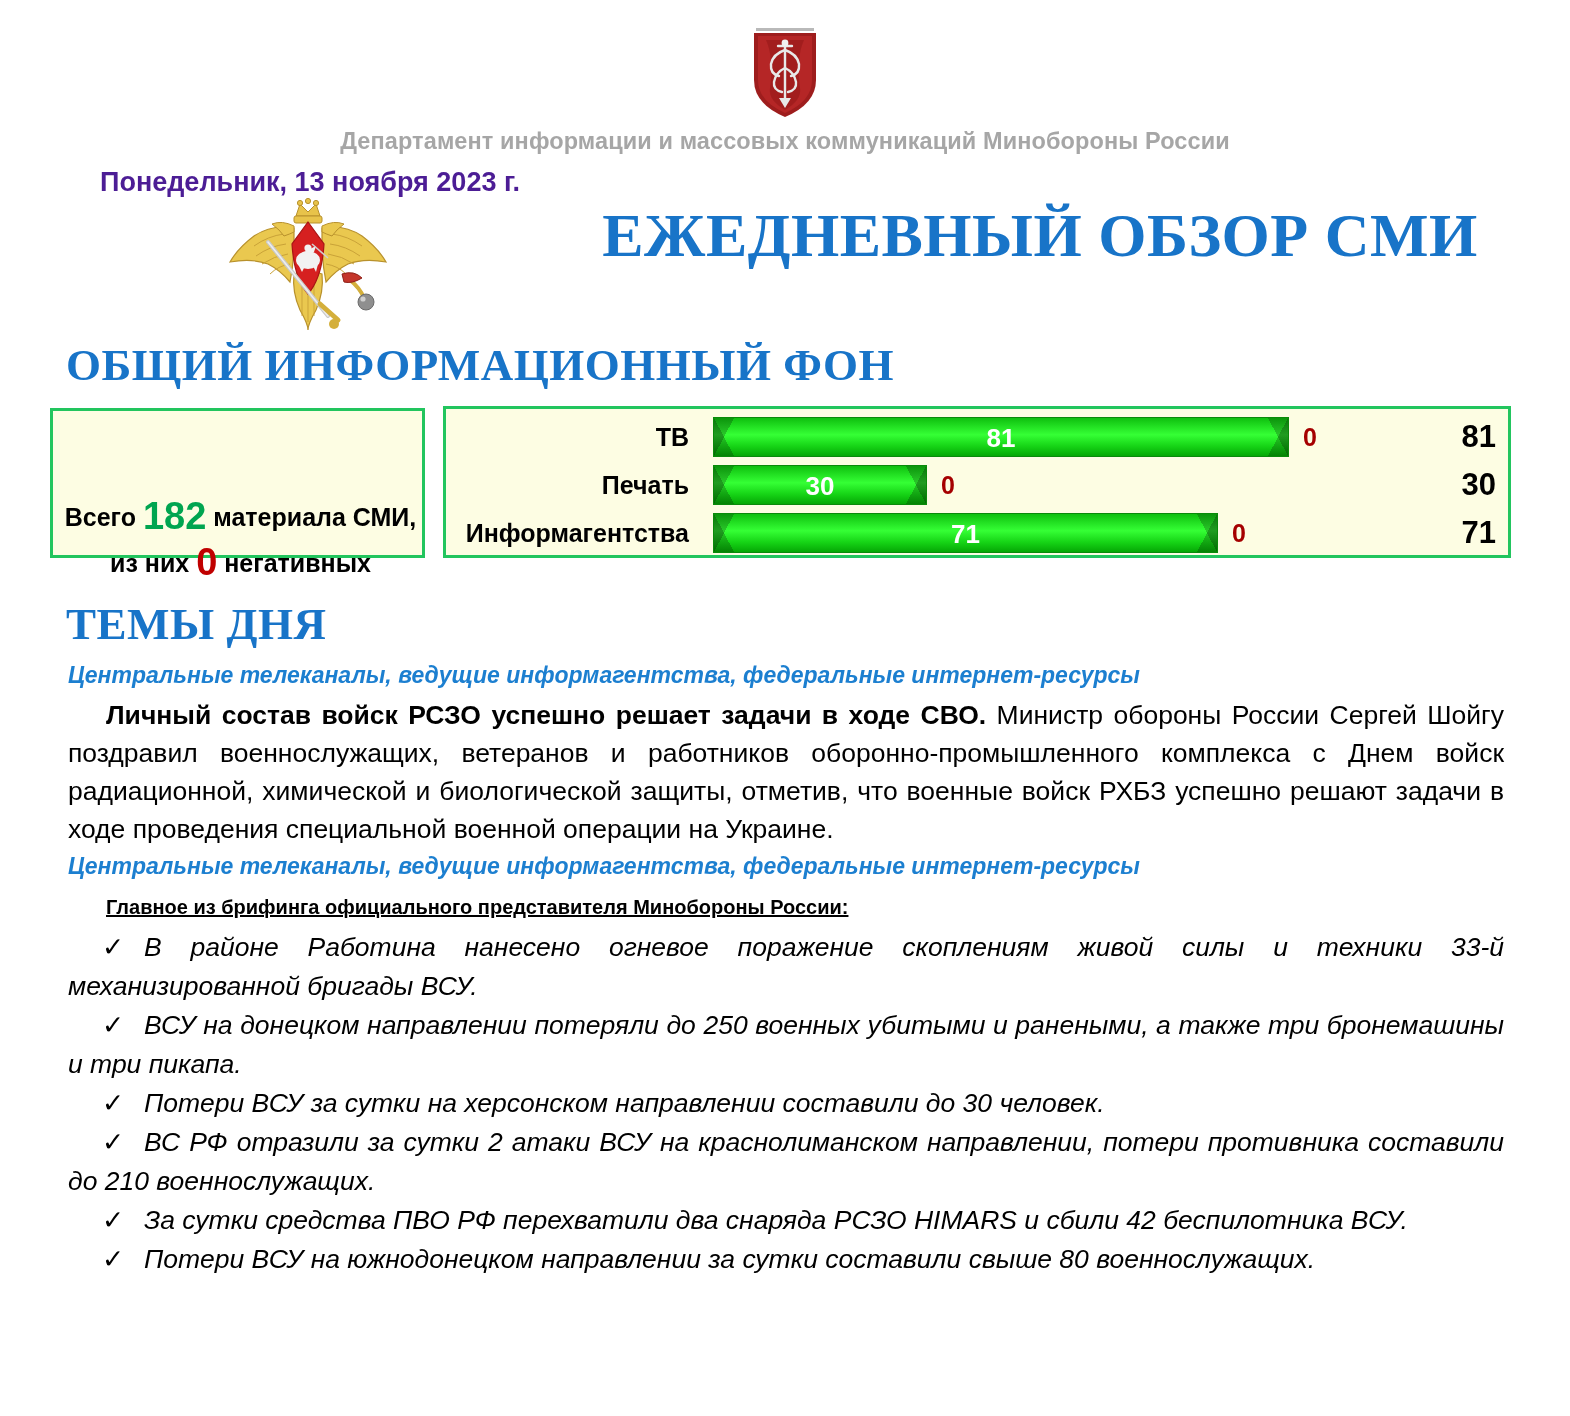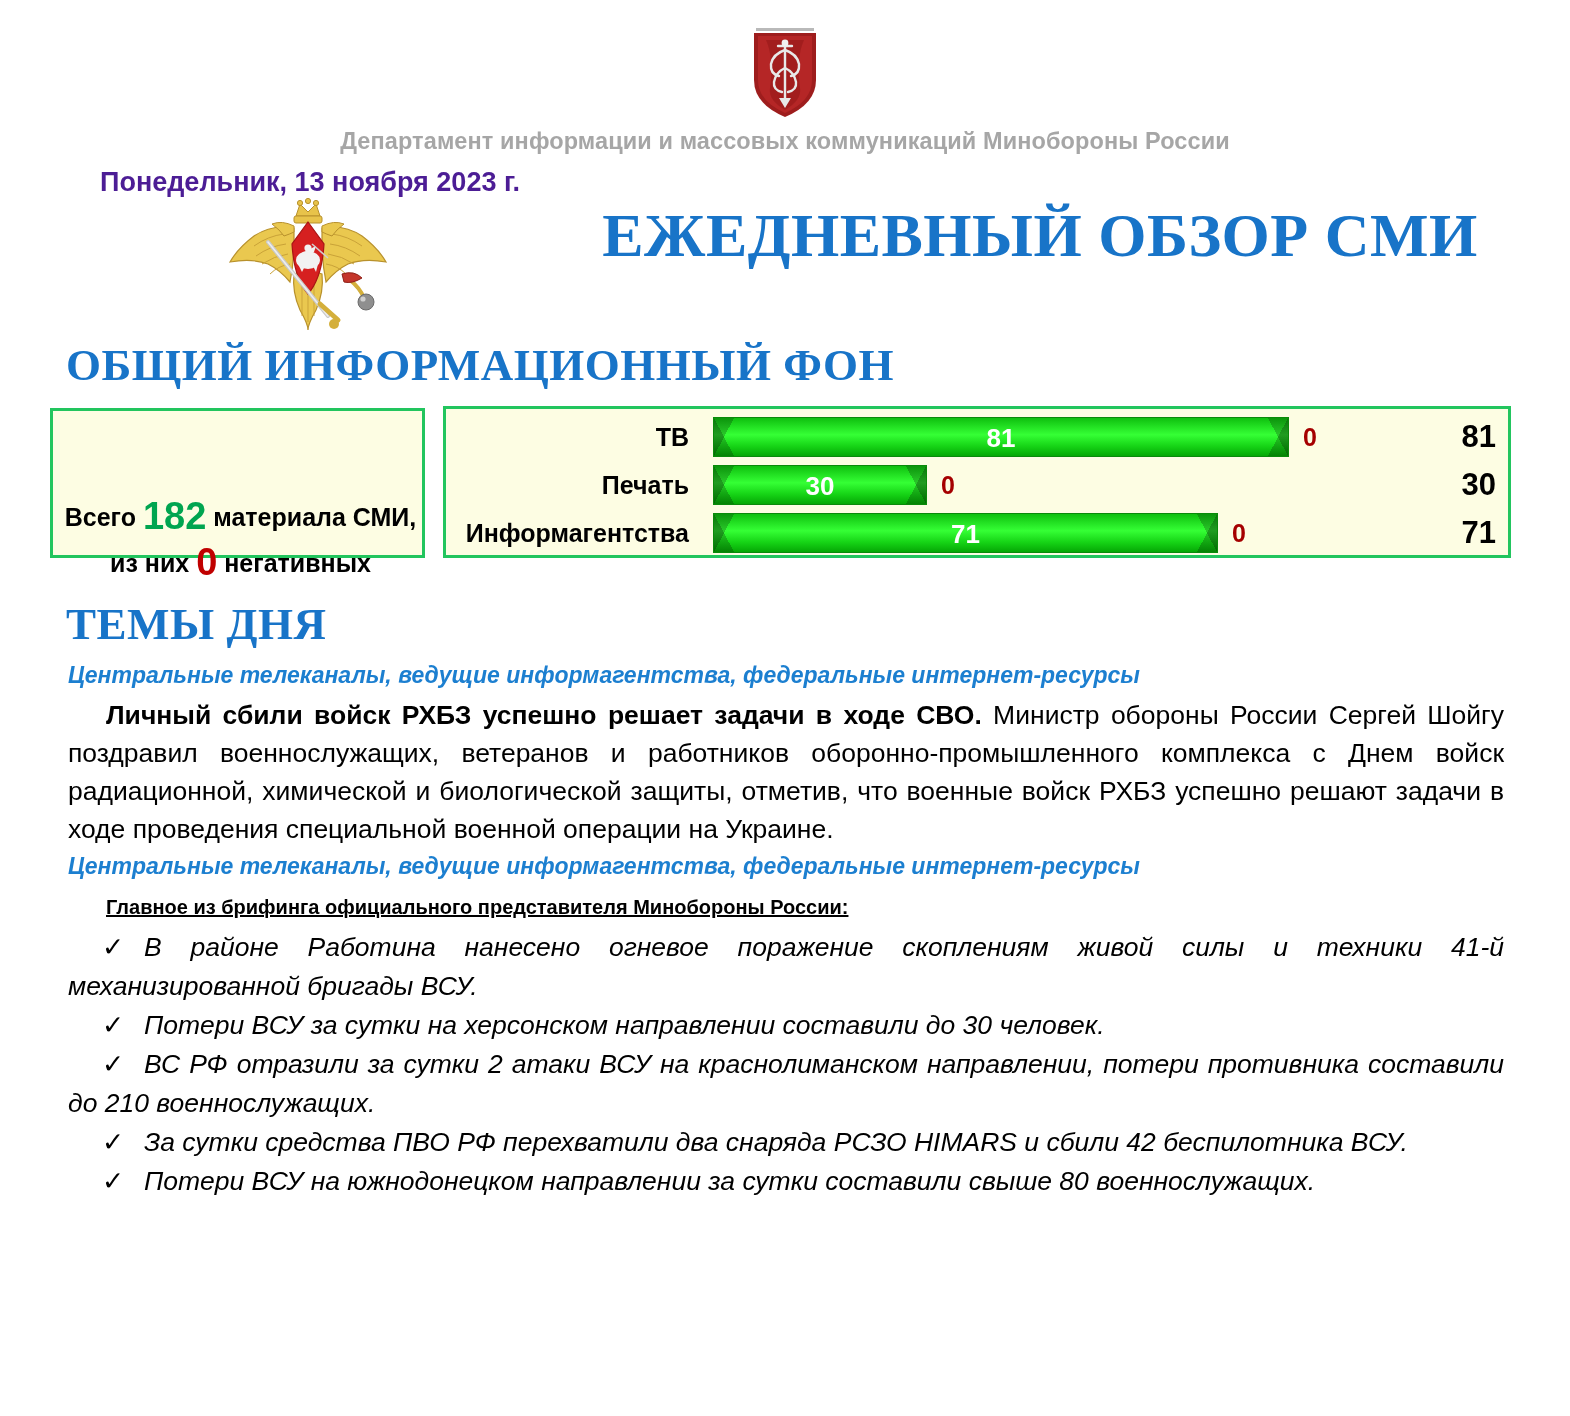--- a/index.html
+++ b/index.html
@@ -424,26 +424,27 @@
     </div>
 
   </div>
 </div>
 
 <div class="section-heading" id="h-temy">ТЕМЫ ДНЯ</div>
 
 <div class="subhead" id="sub1">Центральные телеканалы, ведущие информагентства, федеральные интернет-ресурсы</div>
 
 <div class="para" id="para1">
-  <b>Личный сбили войск РХБЗ успешно решает задачи в ходе СВО.</b><span> Министр обороны России Сергей Шойгу поздравил военнослужащих, ветеранов и работников оборонно-промышленного комплекса с Днем войск радиационной, химической и биологической защиты, отметив, что военные войск РХБЗ успешно решают задачи в ходе проведения специальной военной операции на Украине.</span>
+  <b>Личный состав войск РСЗО успешно решает задачи в ходе СВО.</b><span> Министр обороны России Сергей Шойгу поздравил военнослужащих, ветеранов и работников оборонно-промышленного комплекса с Днем войск радиационной, химической и биологической защиты, отметив, что военные войск РХБЗ успешно решают задачи в ходе проведения специальной военной операции на Украине.</span>
 </div>
 
 <div class="subhead" id="sub2">Центральные телеканалы, ведущие информагентства, федеральные интернет-ресурсы</div>
 
 <div class="brief-title"><span>Главное из брифинга официального представителя Минобороны России:</span></div>
 
 <div class="bullets">
-    <p class="bullet"><span class="tick">✓</span><span>В районе Работина нанесено огневое поражение скоплениям живой силы и техники 41-й механизированной бригады ВСУ.</span></p>
+    <p class="bullet"><span class="tick">✓</span><span>В районе Работина нанесено огневое поражение скоплениям живой силы и техники 33-й механизированной бригады ВСУ.</span></p>
+    <p class="bullet"><span class="tick">✓</span><span>ВСУ на донецком направлении потеряли до 250 военных убитыми и ранеными, а также три бронемашины и три пикапа.</span></p>
     <p class="bullet short"><span class="tick">✓</span><span>Потери ВСУ за сутки на херсонском направлении составили до 30 человек.</span></p>
     <p class="bullet"><span class="tick">✓</span><span>ВС РФ отразили за сутки 2 атаки ВСУ на краснолиманском направлении, потери противника составили до 210 военнослужащих.</span></p>
     <p class="bullet short"><span class="tick">✓</span><span>За сутки средства ПВО РФ перехватили два снаряда РСЗО HIMARS и сбили 42 беспилотника ВСУ.</span></p>
     <p class="bullet short"><span class="tick">✓</span><span>Потери ВСУ на южнодонецком направлении за сутки составили свыше 80 военнослужащих.</span></p>
   </div>
 
 </body></html>

